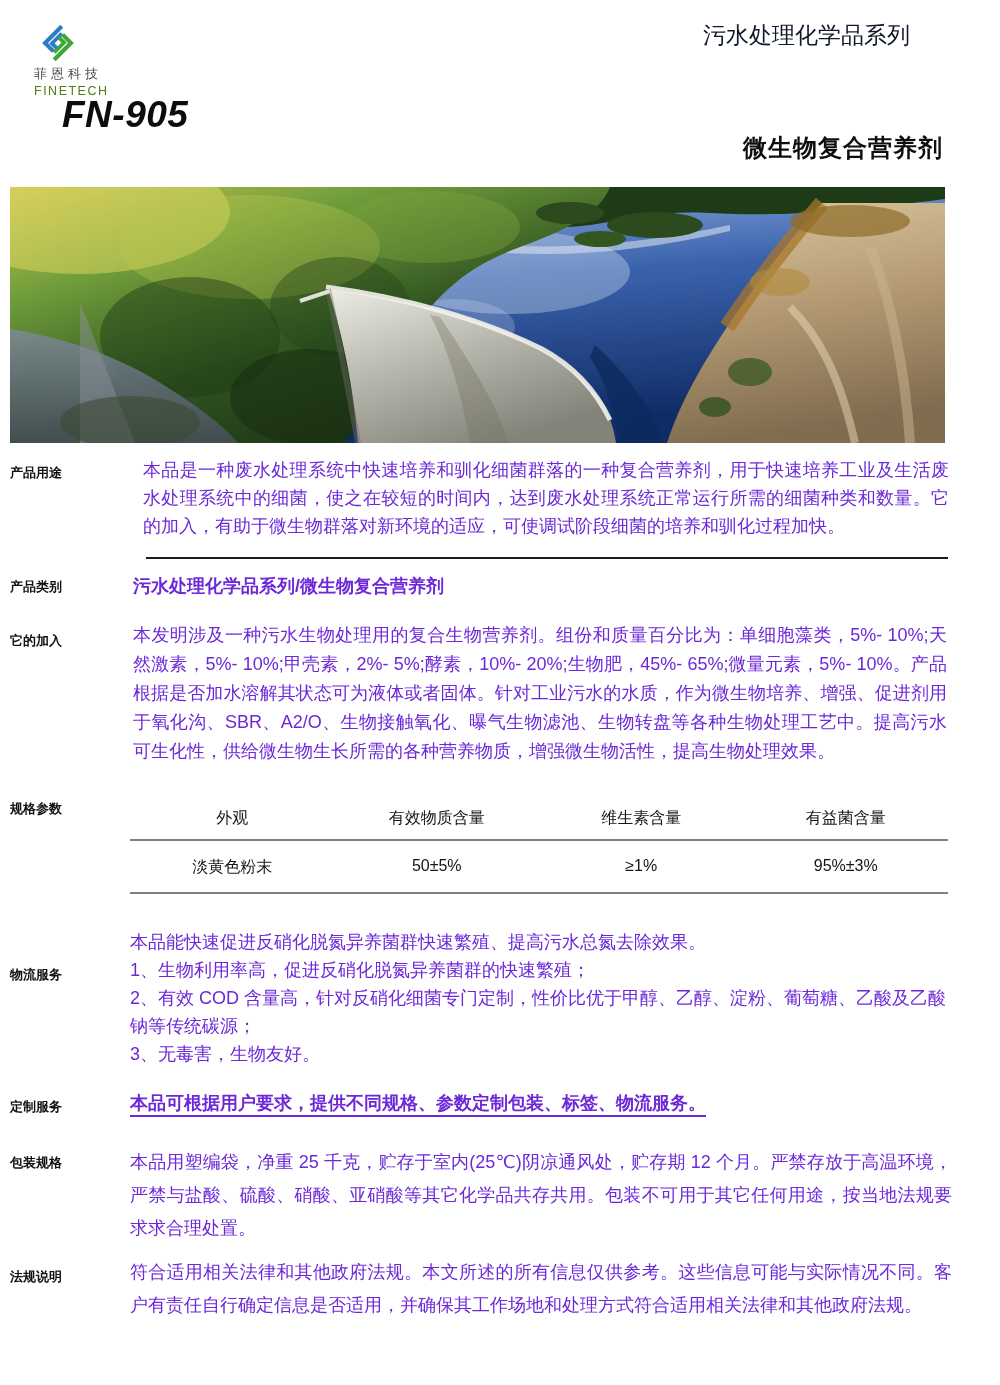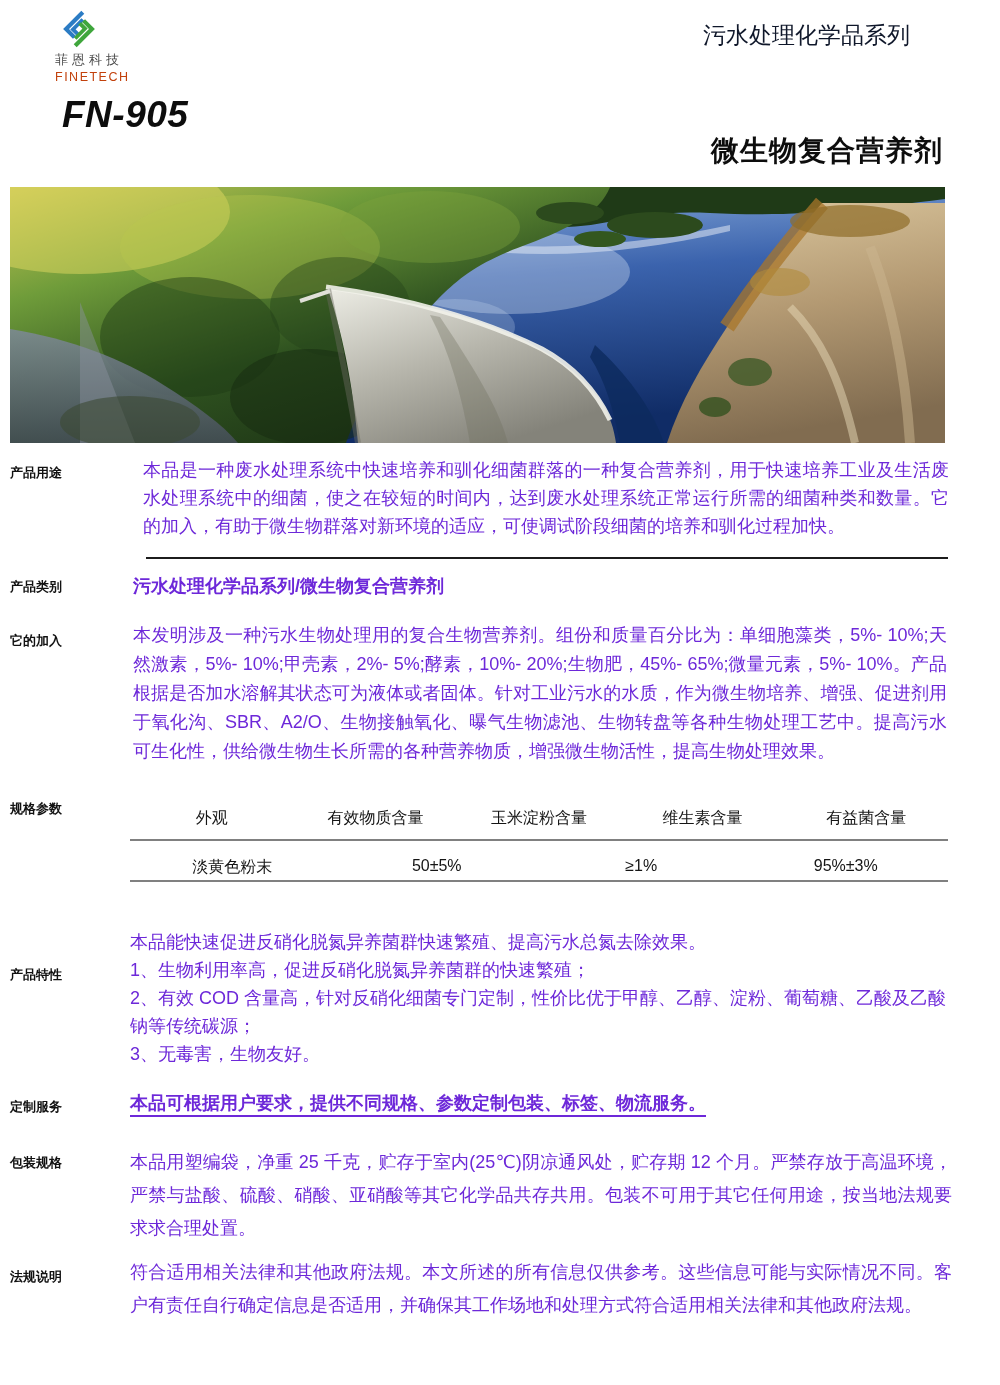--- a/index.html
+++ b/index.html
@@ -5,41 +5,41 @@
   html,body{margin:0;padding:0;background:#ffffff;}
   .page{
     position:relative;
     width:1000px;height:1385px;
     background:#ffffff;
     font-family:"Liberation Sans","DejaVu Sans",sans-serif;
     color:#111;
     overflow:hidden;
   }
   
-  .logo-block{position:absolute;left:34px;top:10px;width:110px;text-align:left;margin-left:21px;}
+  .logo-block{position:absolute;left:34px;top:24px;width:110px;text-align:left;}
   .logo-mark{display:block;margin-left:4px;}
   .logo-cn{font-size:13px;letter-spacing:4px;color:#4a4a4a;margin-top:3px;white-space:nowrap;}
-  .logo-en{font-size:12.5px;letter-spacing:1.5px;color:#c2410c;margin-top:1px;white-space:nowrap;}
+  .logo-en{font-size:12.5px;letter-spacing:1.5px;color:#4d7c0f;margin-top:1px;white-space:nowrap;}
   .series{position:absolute;top:20px;right:90px;font-size:23px;color:#0f172a;white-space:nowrap;}
   .model{position:absolute;left:62px;top:94px;font-size:37px;font-weight:bold;color:#0d0d0d;letter-spacing:0.5px;font-style:italic;}
-  .subtitle{position:absolute;right:57px;top:132px;font-size:28px;font-weight:bold;color:#0d0d0d;letter-spacing:1px;white-space:nowrap;}
+  .subtitle{position:absolute;right:57px;top:132px;font-size:24px;font-weight:bold;color:#0d0d0d;letter-spacing:1px;white-space:nowrap;}
   
   .hero{position:absolute;left:10px;top:187px;width:935px;height:256px;}
   
   .sec-label{position:absolute;left:10px;font-size:13px;font-weight:bold;color:#111;white-space:nowrap;}
   .body-text{position:absolute;font-size:18px;color:#6d28d9;text-align:justify;}
   .t-usage{left:143px;top:456px;width:806px;line-height:28px;}
   .separator{position:absolute;left:146px;top:557px;width:802px;height:2px;background:#1c1c1c;}
   .t-category{left:133px;top:574px;width:820px;font-weight:bold;line-height:24px;}
   .t-desc{left:133px;top:621px;width:814px;line-height:29px;}
   .spec-table{position:absolute;left:130px;top:806px;width:818px;}
   .spec-row{display:flex;}
   .spec-cell{flex:1;text-align:center;font-size:16px;color:#151515;}
   .spec-head .spec-cell{padding:2px 0 10px 0;}
-  .spec-body .spec-cell{padding:16px 0 2px 0;}
+  .spec-body .spec-cell{padding:16px 0 14px 0;}
   .spec-line{height:2px;background:#808080;}
   .t-features{left:130px;top:928px;width:822px;line-height:28px;text-align:left;}
   .t-custom{left:130px;top:1091px;width:822px;font-weight:bold;
     text-decoration:underline;text-decoration-thickness:2px;text-underline-offset:6px;}
   .t-pack{left:130px;top:1146px;width:822px;line-height:33px;}
   .t-legal{left:130px;top:1256px;width:822px;line-height:33px;}
 </style>
 </head>
 <body>
 
@@ -146,35 +146,34 @@
   <div class="body-text t-category">污水处理化学品系列/微生物复合营养剂</div>
 
   <div class="sec-label" style="top:632px">它的加入</div>
   <div class="body-text t-desc">本发明涉及一种污水生物处理用的复合生物营养剂。组份和质量百分比为：单细胞藻类，5%- 10%;天然激素，5%- 10%;甲壳素，2%- 5%;酵素，10%- 20%;生物肥，45%- 65%;微量元素，5%- 10%。产品根据是否加水溶解其状态可为液体或者固体。针对工业污水的水质，作为微生物培养、增强、促进剂用于氧化沟、SBR、A2/O、生物接触氧化、曝气生物滤池、生物转盘等各种生物处理工艺中。提高污水可生化性，供给微生物生长所需的各种营养物质，增强微生物活性，提高生物处理效果。</div>
 
   <div class="sec-label" style="top:800px">规格参数</div>
   <div class="spec-table">
     <div class="spec-row spec-head">
       <div class="spec-cell">外观</div>
       <div class="spec-cell">有效物质含量</div>
-      <div class="spec-cell">玉米淀粉含量</div>
       <div class="spec-cell">维生素含量</div>
       <div class="spec-cell">有益菌含量</div>
     </div>
     <div class="spec-line"></div>
     <div class="spec-row spec-body">
       <div class="spec-cell">淡黄色粉末</div>
       <div class="spec-cell">50±5%</div>
       <div class="spec-cell">≥1%</div>
       <div class="spec-cell">95%±3%</div>
     </div>
     <div class="spec-line"></div>
   </div>
 
-  <div class="sec-label" style="top:966px">产品特性</div>
+  <div class="sec-label" style="top:966px">物流服务</div>
   <div class="body-text t-features">
     <div>本品能快速促进反硝化脱氮异养菌群快速繁殖、提高污水总氮去除效果。</div>
     <div>1、生物利用率高，促进反硝化脱氮异养菌群的快速繁殖；</div>
     <div>2、有效 COD 含量高，针对反硝化细菌专门定制，性价比优于甲醇、乙醇、淀粉、葡萄糖、乙酸及乙酸钠等传统碳源；</div>
     <div>3、无毒害，生物友好。</div>
   </div>
 
   <div class="sec-label" style="top:1098px">定制服务</div>
   <div class="body-text t-custom">本品可根据用户要求，提供不同规格、参数定制包装、标签、物流服务。</div>
 

